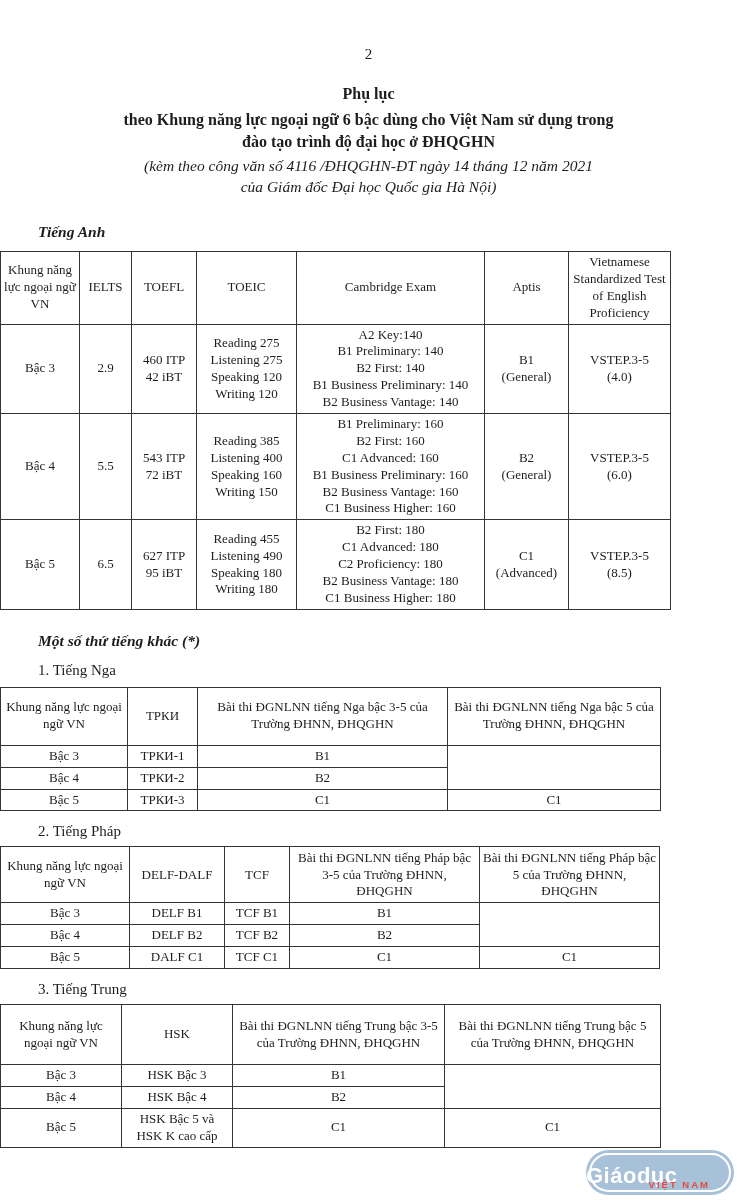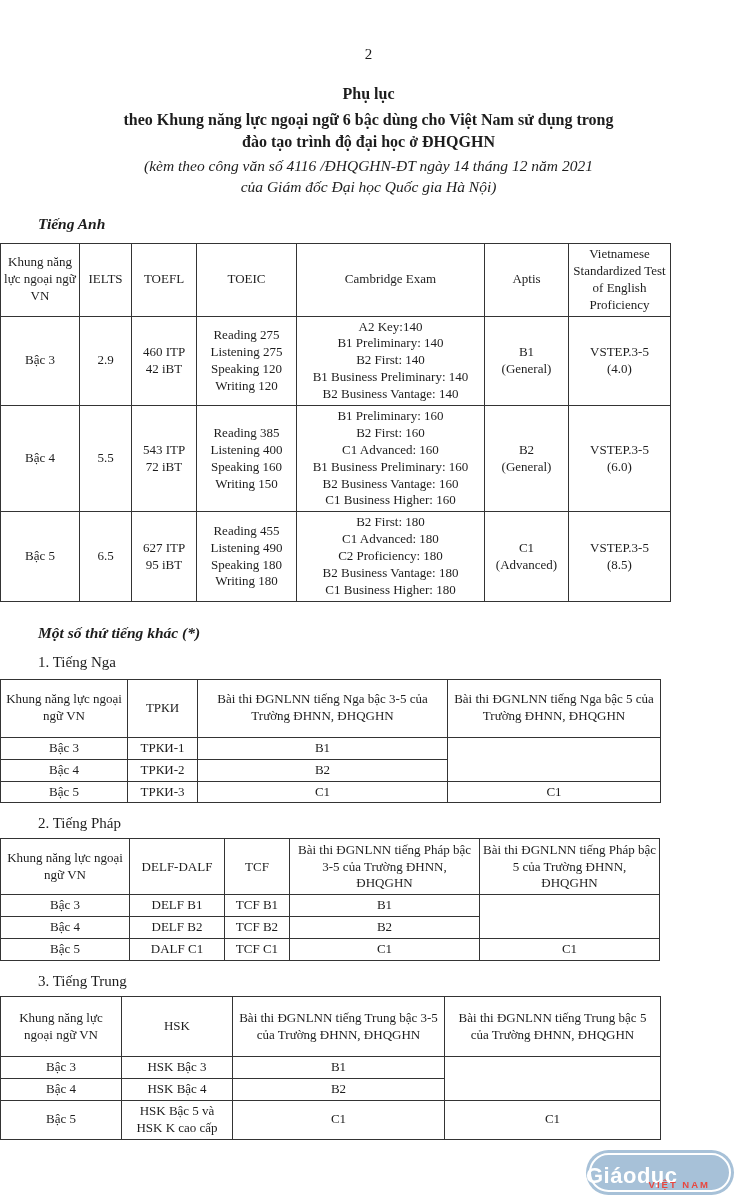--- a/index.html
+++ b/index.html
@@ -21,21 +21,21 @@
   }
   .pre { white-space:pre-line; }
   td.left { text-align:left; }
   td.pad14 { padding-left:13px; }
   td.pad6 { padding-left:7px; }
 
   .t-en { width:670px; margin-top:10px; }
   .t-ru { width:660px; margin-top:8px; }
   .t-fr { width:659px; margin-top:6px; }
   .t-cn { width:660px; margin-top:6px; }
-  .h-en { margin-top:18px; }
+  .h-en { margin-top:26px; }
 
   
   .logo {
     position:absolute; right:3px; bottom:5px; width:148px; height:45px;
     background:#a7c1d8; border-radius:23px;
     font-family:"Liberation Sans", sans-serif;
   }
   .logo::before {
     content:""; position:absolute; left:3px; right:3px; top:3px; bottom:3px;
     border:2px solid #ffffff; border-radius:20px; pointer-events:none;

